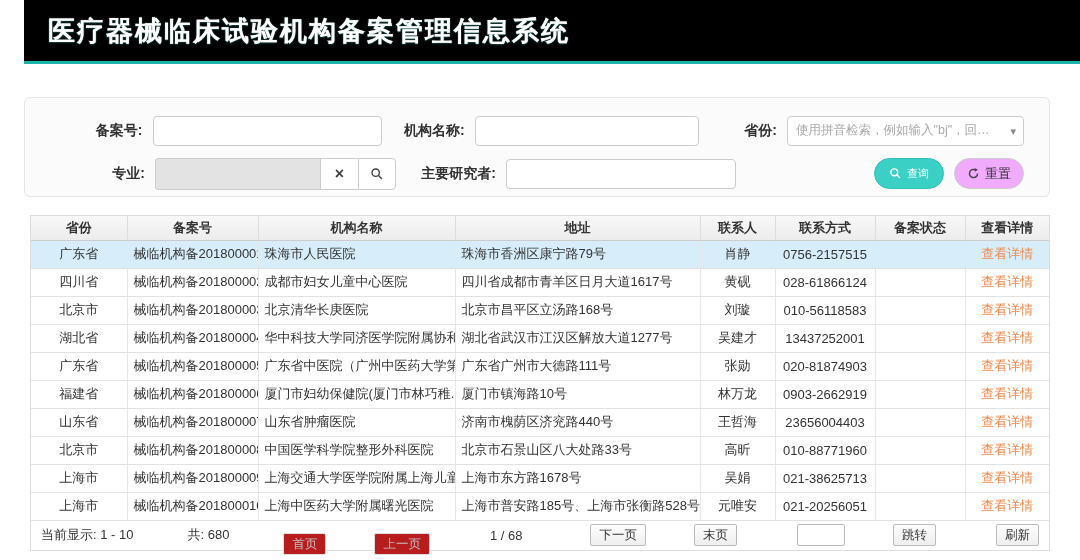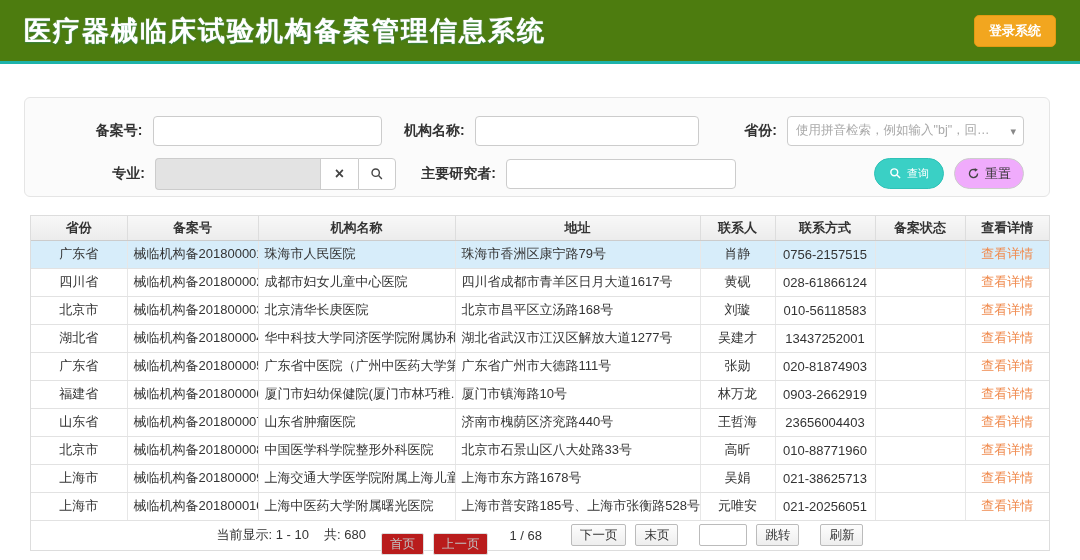--- a/index.html
+++ b/index.html
@@ -1,21 +1,21 @@
 <!DOCTYPE html>
 <html><head>
 <meta charset="utf-8">
 <style>
   * { margin:0; padding:0; box-sizing:border-box; }
   html,body { width:1080px; height:560px; overflow:hidden; background:#fff;
     font-family:"Liberation Sans","DejaVu Sans",sans-serif; }
 
   
-  .topbar { height:64px; background:#4d7c0f; border-bottom:3px solid #1db3aa;
-    display:flex; align-items:center; justify-content:space-between; padding:0 24px; }
+  .topbar { height:64px; background:#000000; border-bottom:3px solid #1db3aa;
+    display:flex; align-items:center; justify-content:space-between; padding:0 24px;margin-left:24px; }
   .app-title { color:#fff; font-size:27px; font-weight:bold; letter-spacing:2px;
     text-shadow:0 1px 2px rgba(0,120,115,.45), 0 0 1px rgba(255,255,255,.9); }
   .login-btn { background:#f2a61f; border:1px solid #e39a12; color:#fff; font-size:13px;
     padding:6px 14px; border-radius:5px; cursor:pointer; font-weight:bold; }
 
   
   .search-panel { margin:33px 30px 0 24px; height:100px; background:#fbfbfb;
     border:1px solid #e5e5e5; border-radius:6px; padding-top:17px; }
   .form-row { display:flex; align-items:center; height:31px; margin-bottom:12px; padding:0 25px; }
   .lbl { font-size:14px; font-weight:bold; color:#333; text-align:right; padding-right:10px; white-space:nowrap; }
@@ -49,35 +49,34 @@
   tbody td { height:28px; border-bottom:1px solid #e2e2e2; border-right:1px solid #e7e7e7;
     padding:0 6px; white-space:nowrap; overflow:hidden; }
   tbody td:last-child { border-right:none; }
   tbody td:nth-child(1), tbody td:nth-child(5), tbody td:nth-child(6),
   tbody td:nth-child(7), tbody td:nth-child(8) { text-align:center; }
   tbody tr.selected td { background:#d7edfa; }
   .detail-link { color:#f08c50; text-decoration:none; cursor:pointer; }
 
   
   .pager { height:29px; background:#fff; display:flex; align-items:center;
-    justify-content:center; gap:9px; padding:0 10px; font-size:13px; color:#333; }
+    justify-content:space-between; gap:9px; padding:0 10px; font-size:13px; color:#333; }
   .pager .txt-info { margin-right:6px; }
   .pbtn { height:22px; padding:0 8px; font-size:12.5px; background:linear-gradient(#fdfdfd,#eee);
     border:1px solid #bbb; border-radius:2px; color:#333; cursor:pointer; }
   .pbtn.disabled { color:#c0c0c0; background:#b91c1c; border-color:#ddd; cursor:default;margin-top:18px; }
   .jump-input { width:48px; height:22px; border:1px solid #bbb; border-radius:2px; outline:none; padding:0 4px; font-size:12px; }
   .gap-l { margin-left:12px; }
   .icon-svg { display:block; }
 </style>
 </head>
 <body>
 
 <div class="topbar">
   <div class="app-title">医疗器械临床试验机构备案管理信息系统</div>
-  <button class="login-btn">登录系统</button>
 </div>
 
 <div class="search-panel">
   <div class="form-row">
     <span class="lbl w1">备案号:</span>
     <input class="txt w-a" type="text" style="">
     <span class="lbl w2">机构名称:</span>
     <input class="txt w-b" type="text" style="">
     <span class="lbl w3">省份:</span>
     <div class="select-box">

